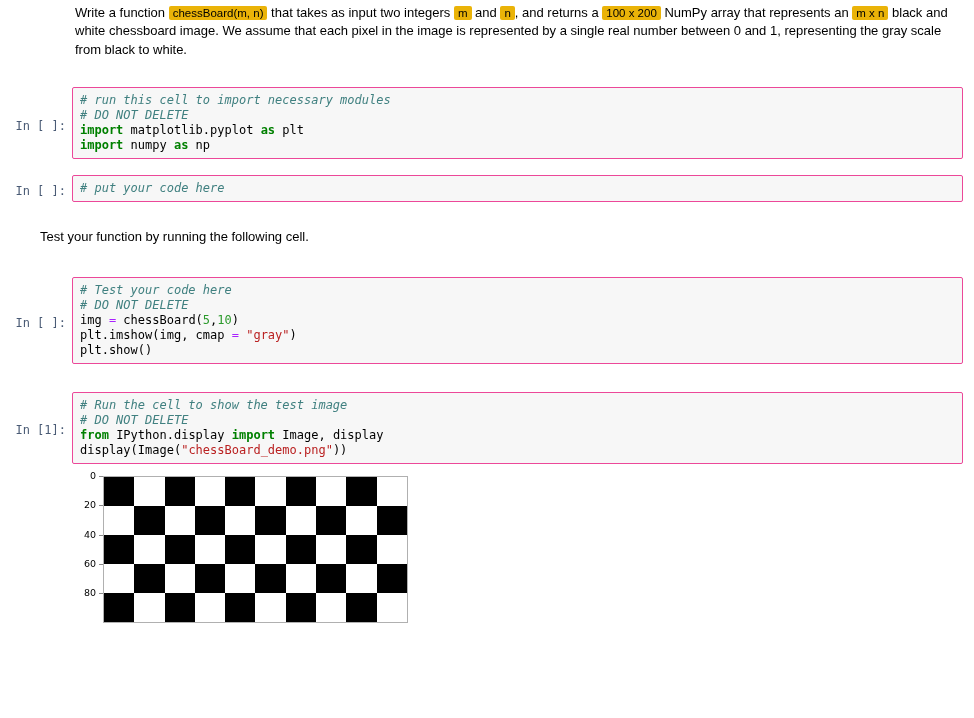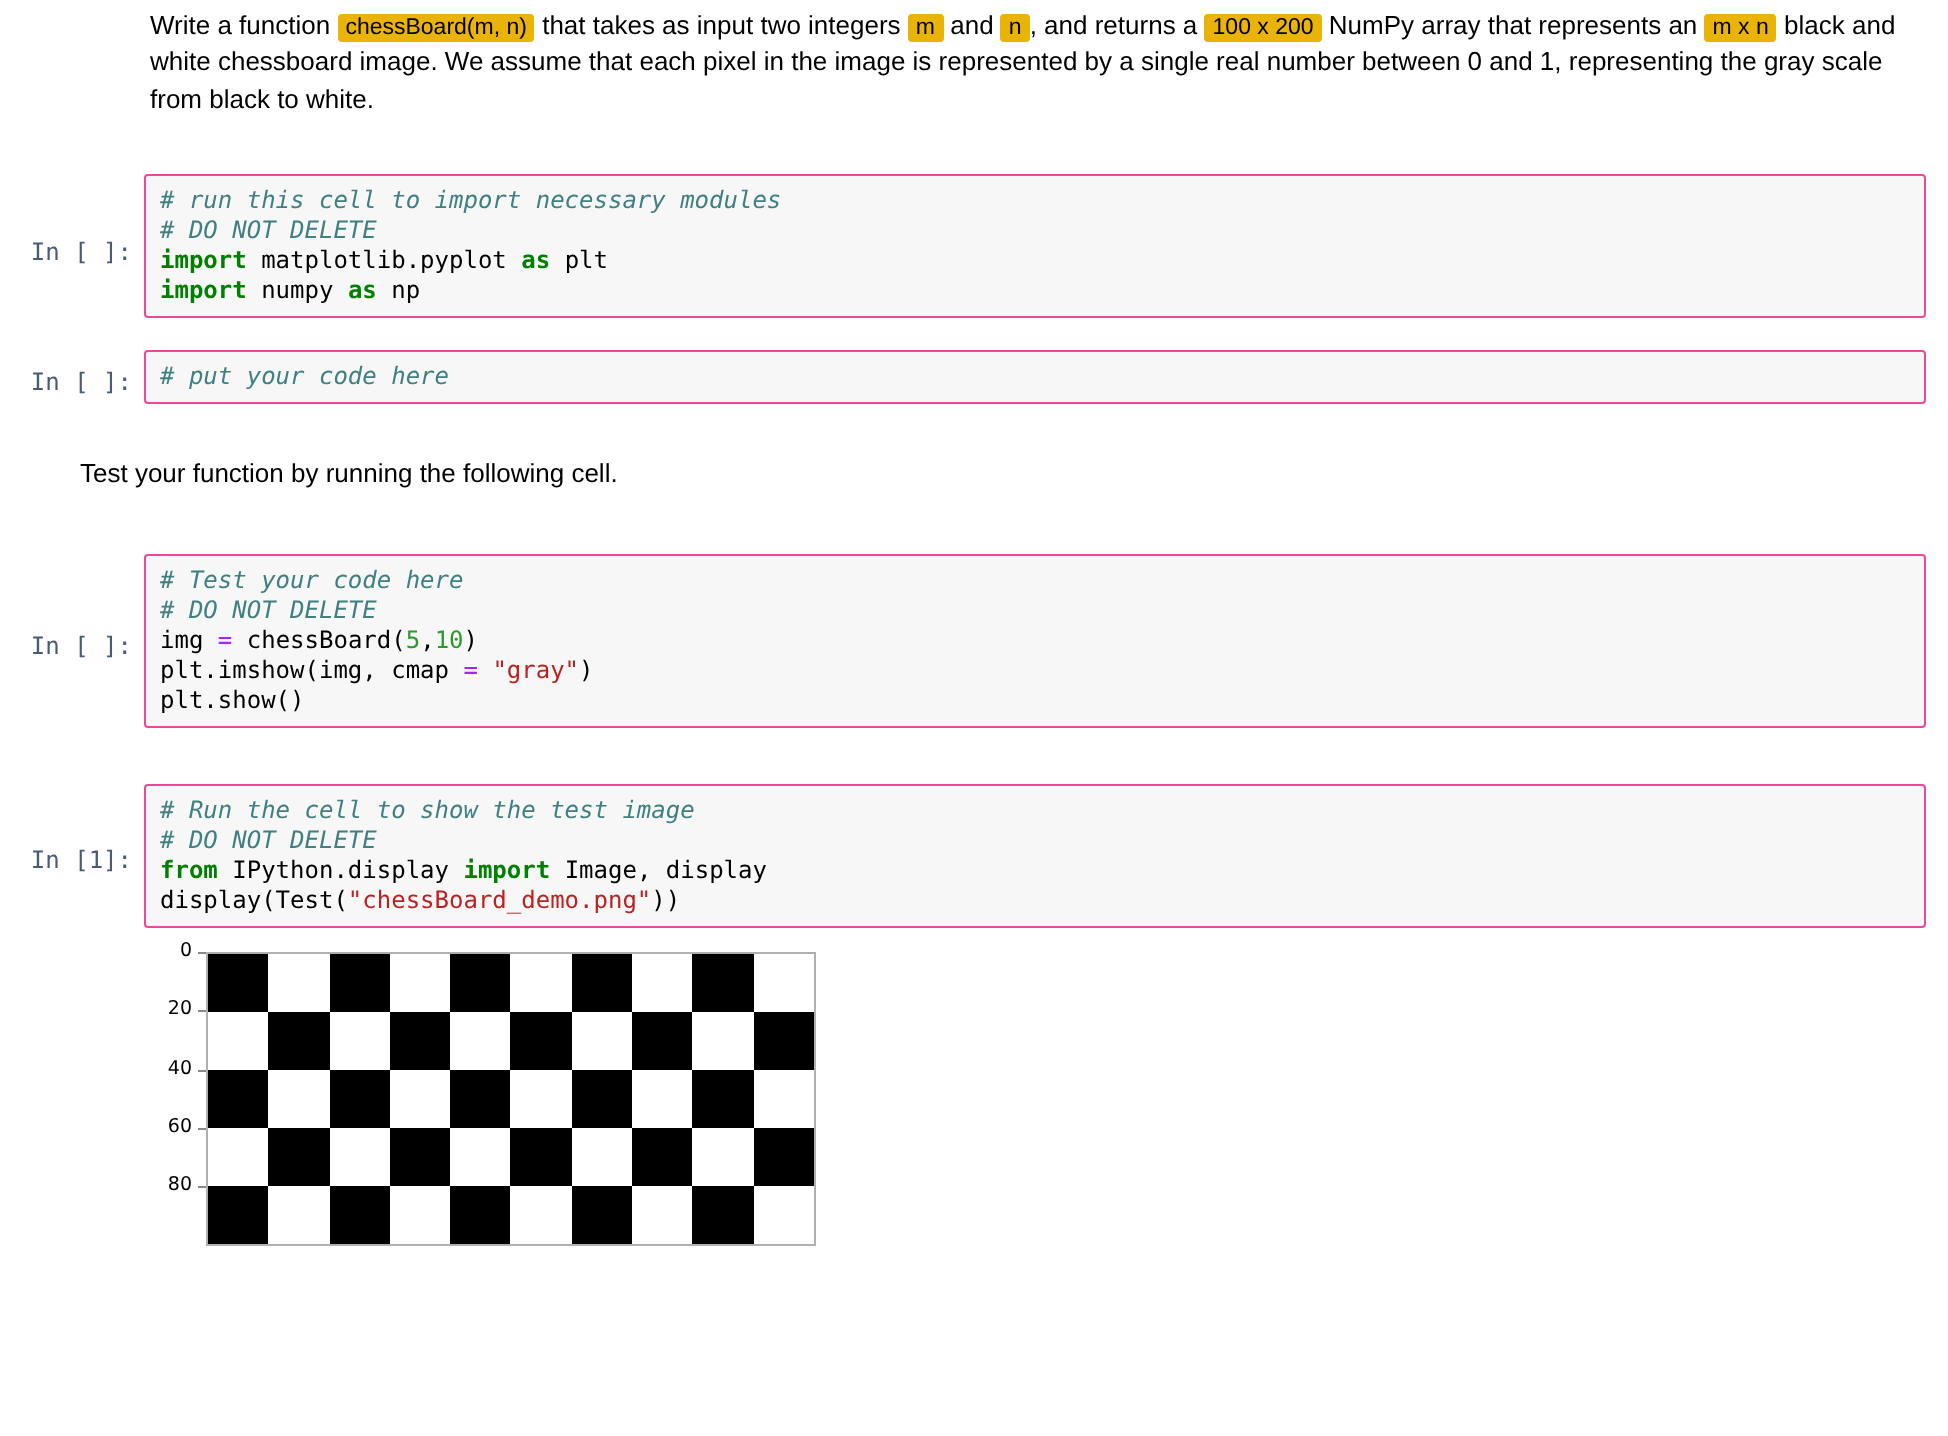--- a/index.html
+++ b/index.html
@@ -203,21 +203,21 @@
 
 
   <div class="spacer-16"></div>
 
   <div class="cell">
     <div class="prompt">In [1]:</div>
     <div class="input-area">
       <pre class="code"><span class="c-comment"># Run the cell to show the test image</span>
 <span class="c-comment"># DO NOT DELETE</span>
 <span class="c-kw">from</span><span class="c-name"> IPython.display </span><span class="c-kw">import</span><span class="c-name"> Image, display</span>
-<span class="c-name">display(Test(</span><span class="c-str">"chessBoard_demo.png"</span><span class="c-name">))</span></pre>
+<span class="c-name">display(Image(</span><span class="c-str">"chessBoard_demo.png"</span><span class="c-name">))</span></pre>
     </div>
   </div>
 
   <div class="output-wrap">
     <div class="output-prompt"></div>
     <div class="figure">
       <div class="axes">
         <div class="board" id="board" style="grid-template-columns: repeat(10, 1fr); grid-template-rows: repeat(5, 1fr);">
             <div class="sq black"></div>
             <div class="sq white"></div>

